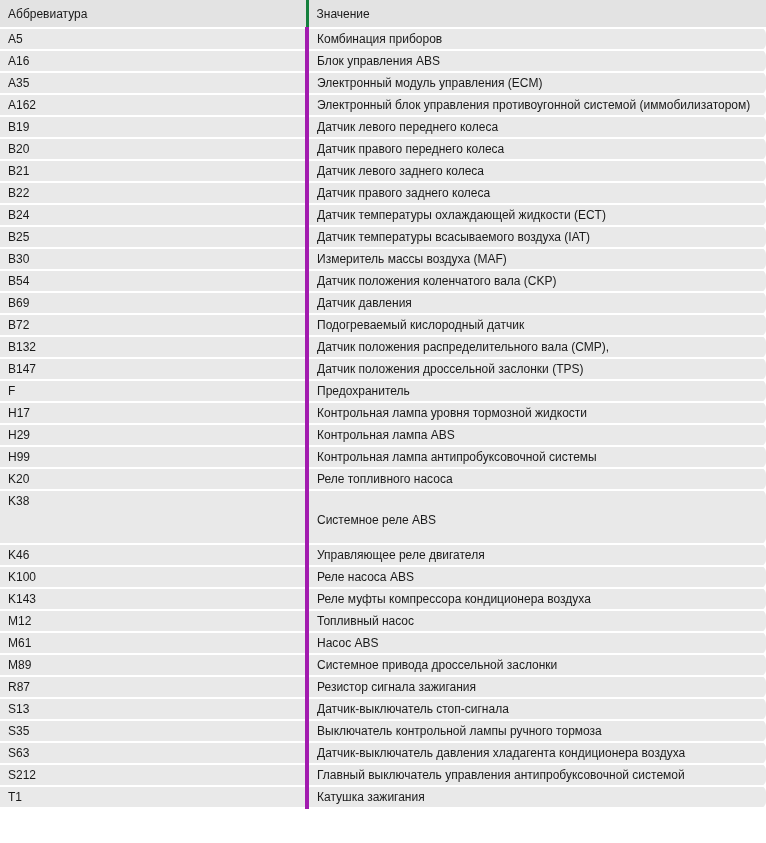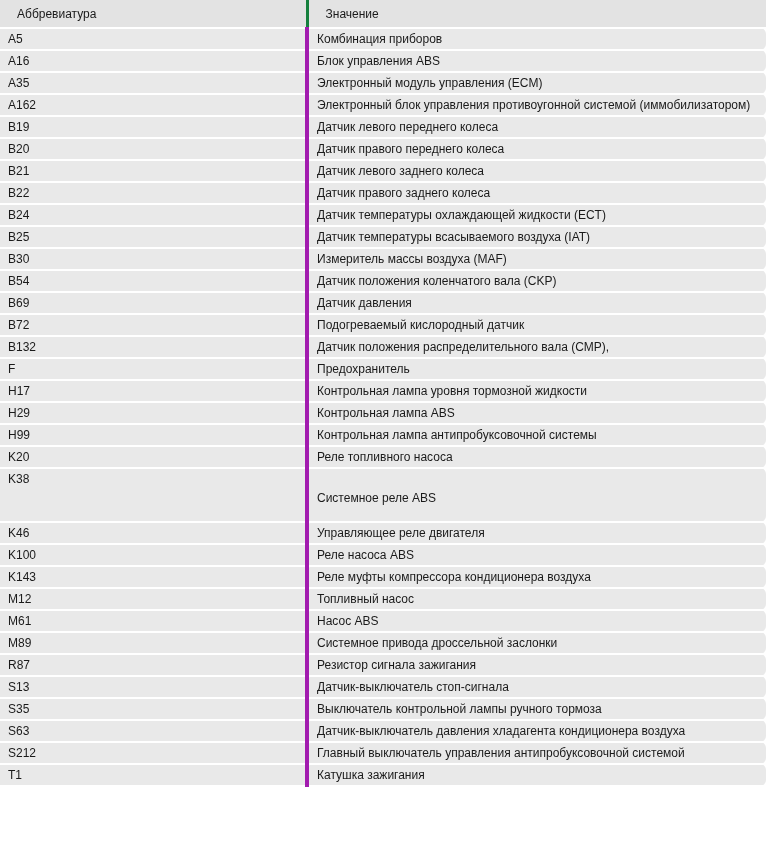--- a/index.html
+++ b/index.html
@@ -22,21 +22,21 @@
   }
   table.abbr-table col.col-abbr { width: 307px; }
   table.abbr-table col.col-meaning { width: 459px; }
 
   table.abbr-table thead th {
     background: #e3e3e3;
     color: #1a1a1a;
     font-weight: normal;
     font-size: 12px;
     text-align: left;
-    padding: 5px 6px 5px 17px;
+    padding: 5px 6px 5px 8px;
     border-bottom: 2px solid #ffffff;
     height: 17px;
     vertical-align: middle;
   }
   table.abbr-table thead th.meaning-head {
     border-left: 3px solid #15803d;
   }
   table.abbr-table tbody td {
     background: #e9e9e9;
     padding: 3px 6px 3px 8px;
@@ -129,20 +129,24 @@
       </tr>
       <tr>
         <td class="abbr-cell">B72</td>
         <td class="meaning-cell">Подогреваемый кислородный датчик</td>
       </tr>
       <tr>
         <td class="abbr-cell">B132</td>
         <td class="meaning-cell">Датчик положения распределительного вала (CMP),</td>
       </tr>
       <tr>
+        <td class="abbr-cell">B147</td>
+        <td class="meaning-cell">Датчик положения дроссельной заслонки (TPS)</td>
+      </tr>
+      <tr>
         <td class="abbr-cell">F</td>
         <td class="meaning-cell">Предохранитель</td>
       </tr>
       <tr>
         <td class="abbr-cell">H17</td>
         <td class="meaning-cell">Контрольная лампа уровня тормозной жидкости</td>
       </tr>
       <tr>
         <td class="abbr-cell">H29</td>
         <td class="meaning-cell">Контрольная лампа ABS</td>

